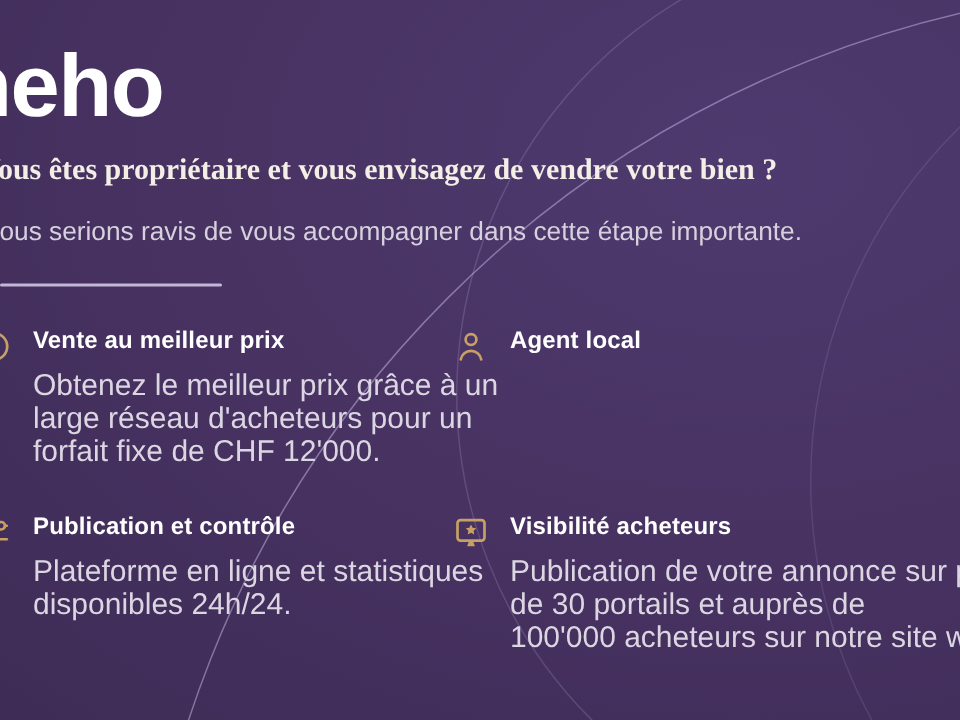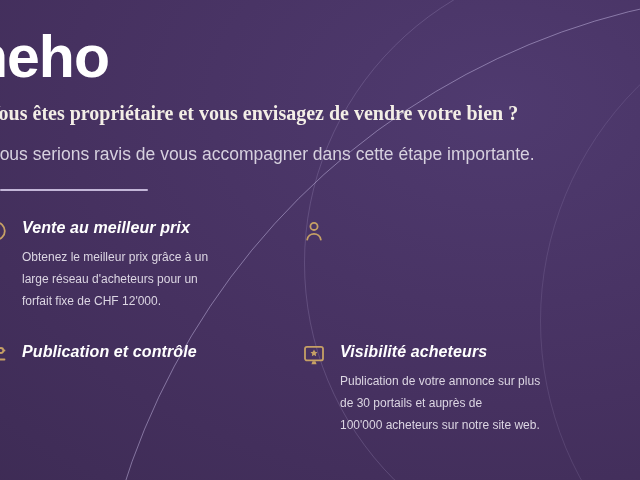--- a/index.html
+++ b/index.html
@@ -40,24 +40,24 @@
 
   .features {
     position:absolute; left:-16px; top:218px;
     display:grid; grid-template-columns:318px 324px; row-gap:30px;
   }
   .feature { display:flex; gap:14px; align-items:flex-start; }
   .ficon { width:24px; height:24px; flex:0 0 24px; margin-top:1px; }
   .ficon svg { display:block; width:24px; height:24px; }
   .ftitle {
     margin:0 0 9px 0; font-size:16px; font-weight:bold; color:#ffffff;
-    letter-spacing:0.1px; line-height:19px;font-style:italic;
+    letter-spacing:0.1px; line-height:19px;
   }
   .fbody {
-    margin:0; font-size:12px; line-height:22px; color:#dcd6e3;
+    margin:0; font-size:20px; line-height:22px; color:#dcd6e3;
     white-space:pre;
   }
 </style>
 </head>
 <body>
 
 <div class="stage">
 
   <div class="arc arc-a"></div>
   <div class="arc arc-b"></div>
@@ -88,36 +88,39 @@
     </div>
 
     <div class="feature">
       <span class="ficon">
         <svg viewBox="0 0 24 24">
           <circle cx="12" cy="7.4" r="3.6" fill="none" stroke="#c6a065" stroke-width="1.8"></circle>
           <path d="M5.2 20.6a6.9 6.9 0 0 1 13.6 0" fill="none" stroke="#c6a065" stroke-width="1.8" stroke-linecap="round"></path>
         </svg>
       </span>
       <div class="ftext">
+        <h3 class="ftitle">Agent local</h3>
       </div>
     </div>
 
     <div class="feature">
       <span class="ficon">
         <svg viewBox="0 0 24 24" fill="none" stroke="#c6a065" stroke-width="1.8" stroke-linecap="round">
           <path d="M3.5 7.5h10"></path>
           <path d="M19.8 7.5h.7"></path>
           <circle cx="16.8" cy="7.5" r="2.5"></circle>
           <path d="M3.5 16.5h.7"></path>
           <path d="M10.8 16.5h9.7"></path>
           <circle cx="7.8" cy="16.5" r="2.5"></circle>
         </svg>
       </span>
       <div class="ftext">
         <h3 class="ftitle">Publication et contrôle</h3>
+        <p class="fbody">Plateforme en ligne et statistiques
+disponibles 24h/24.</p>
       </div>
     </div>
 
     <div class="feature">
       <span class="ficon">
         <svg viewBox="0 0 24 24">
           <rect x="3" y="3.8" width="18" height="13.6" rx="2" fill="none" stroke="#c6a065" stroke-width="1.8"></rect>
           <path d="M12 6.6l1.1 2.2 2.4.35-1.75 1.7.4 2.4L12 12.1l-2.15 1.15.4-2.4-1.75-1.7 2.4-.35z" fill="#c6a065"></path>
           <path d="M9.4 21.2h5.2l-1.1-3h-3z" fill="#c6a065"></path>
         </svg>

